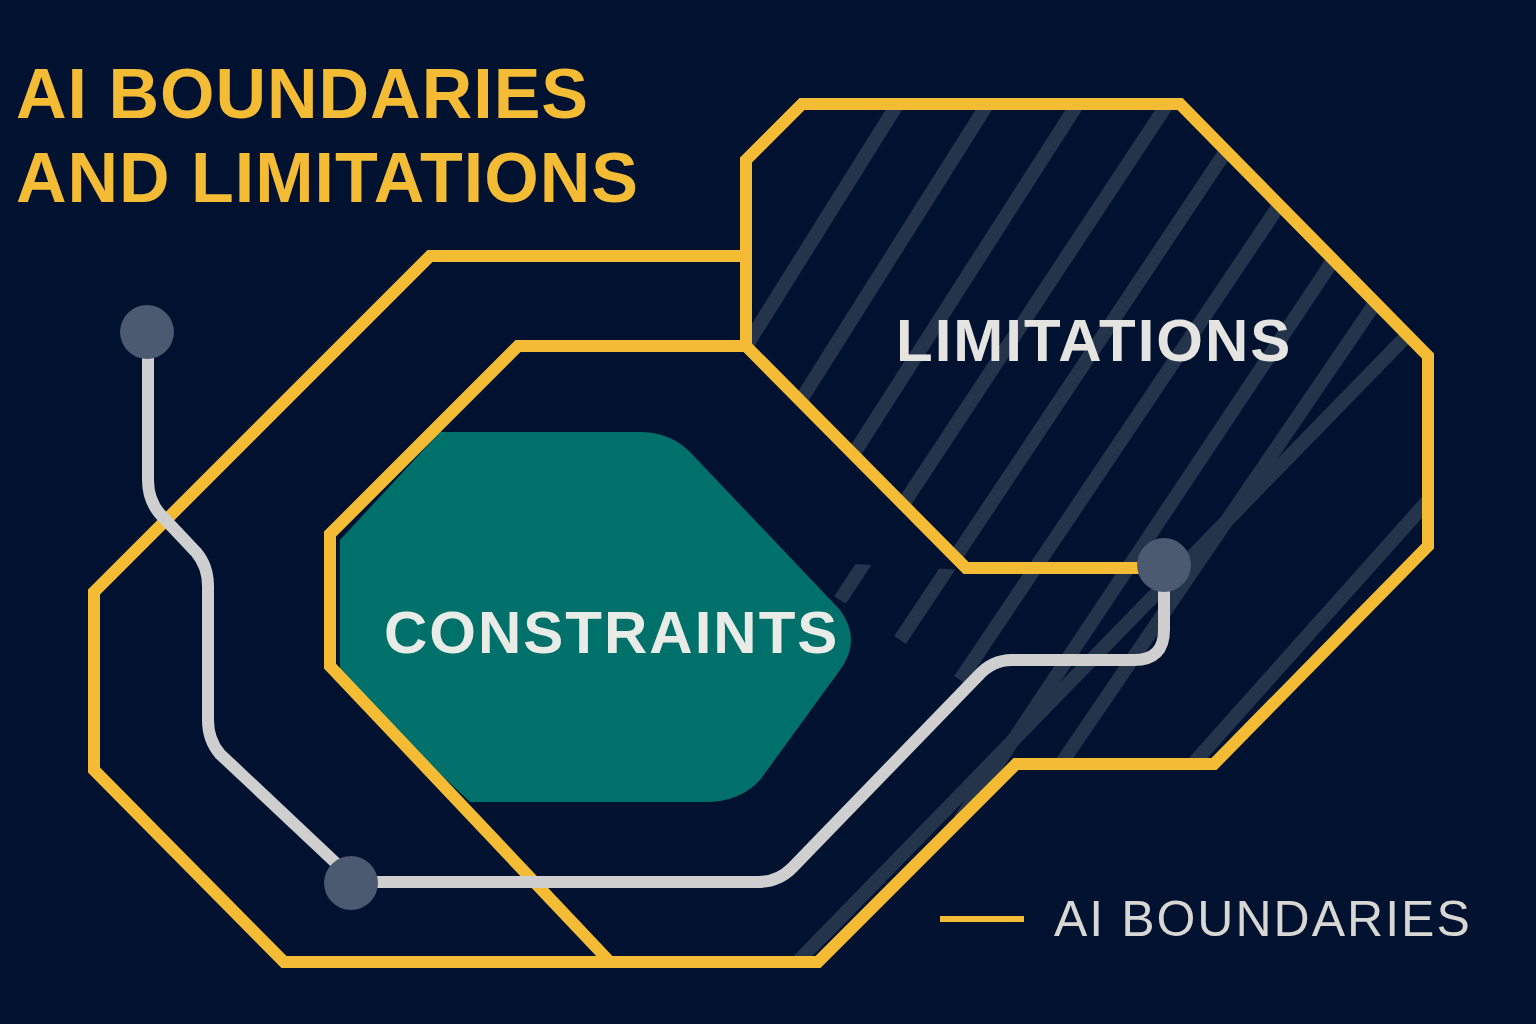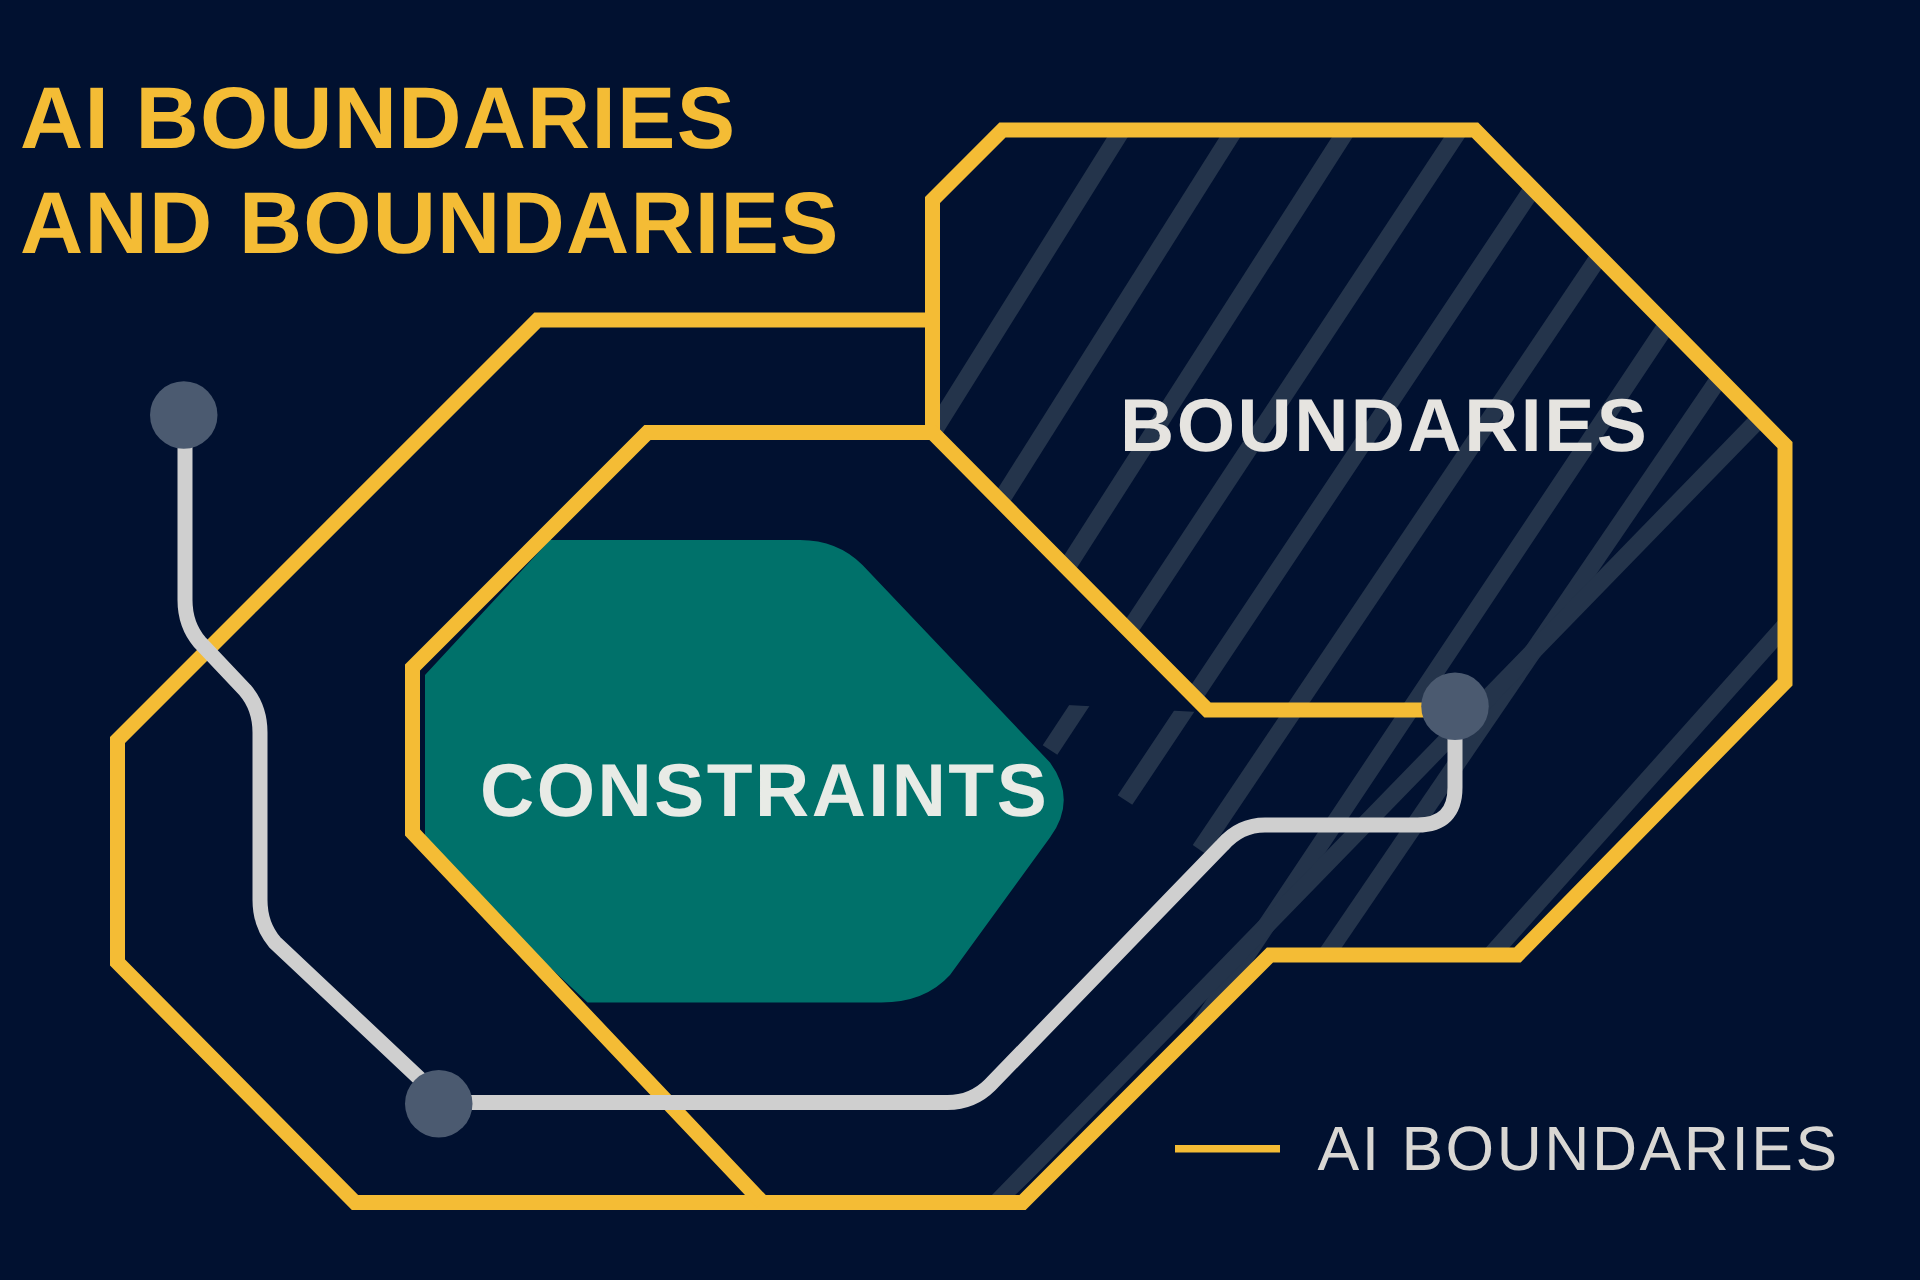--- a/index.html
+++ b/index.html
@@ -65,22 +65,22 @@
   <path d="M148,332 L148,480 Q148,500 160,514 L196,552 Q208,566 208,586 L208,720 Q208,740 220,754 L356,882" fill="none" stroke="#CFCFCF" stroke-width="12" stroke-linecap="round"></path>
   <path d="M356,882 L758,882 Q778,882 792,868 L978,676 Q992,660 1012,660 L1134,660 Q1164,660 1164,630 L1164,566" fill="none" stroke="#CFCFCF" stroke-width="12" stroke-linecap="round"></path>
 
   <ellipse cx="147" cy="332" rx="27" ry="27" fill="#4B5A70"></ellipse>
   <ellipse cx="351" cy="883" rx="27" ry="27" fill="#4B5A70"></ellipse>
   <ellipse cx="1164" cy="565" rx="27" ry="27" fill="#4B5A70"></ellipse>
 </svg>
 
 <h1 class="title">
   <span>AI BOUNDARIES</span>
-  <span>AND BOUNDARIES</span>
+  <span>AND LIMITATIONS</span>
 </h1>
 
-<div class="label-lim">BOUNDARIES</div>
+<div class="label-lim">LIMITATIONS</div>
 <div class="label-cap">CONSTRAINTS</div>
 
 <div class="legend">
   <div class="legend-swatch"></div>
   <div class="legend-text">AI BOUNDARIES</div>
 </div>
 
 </body></html>

